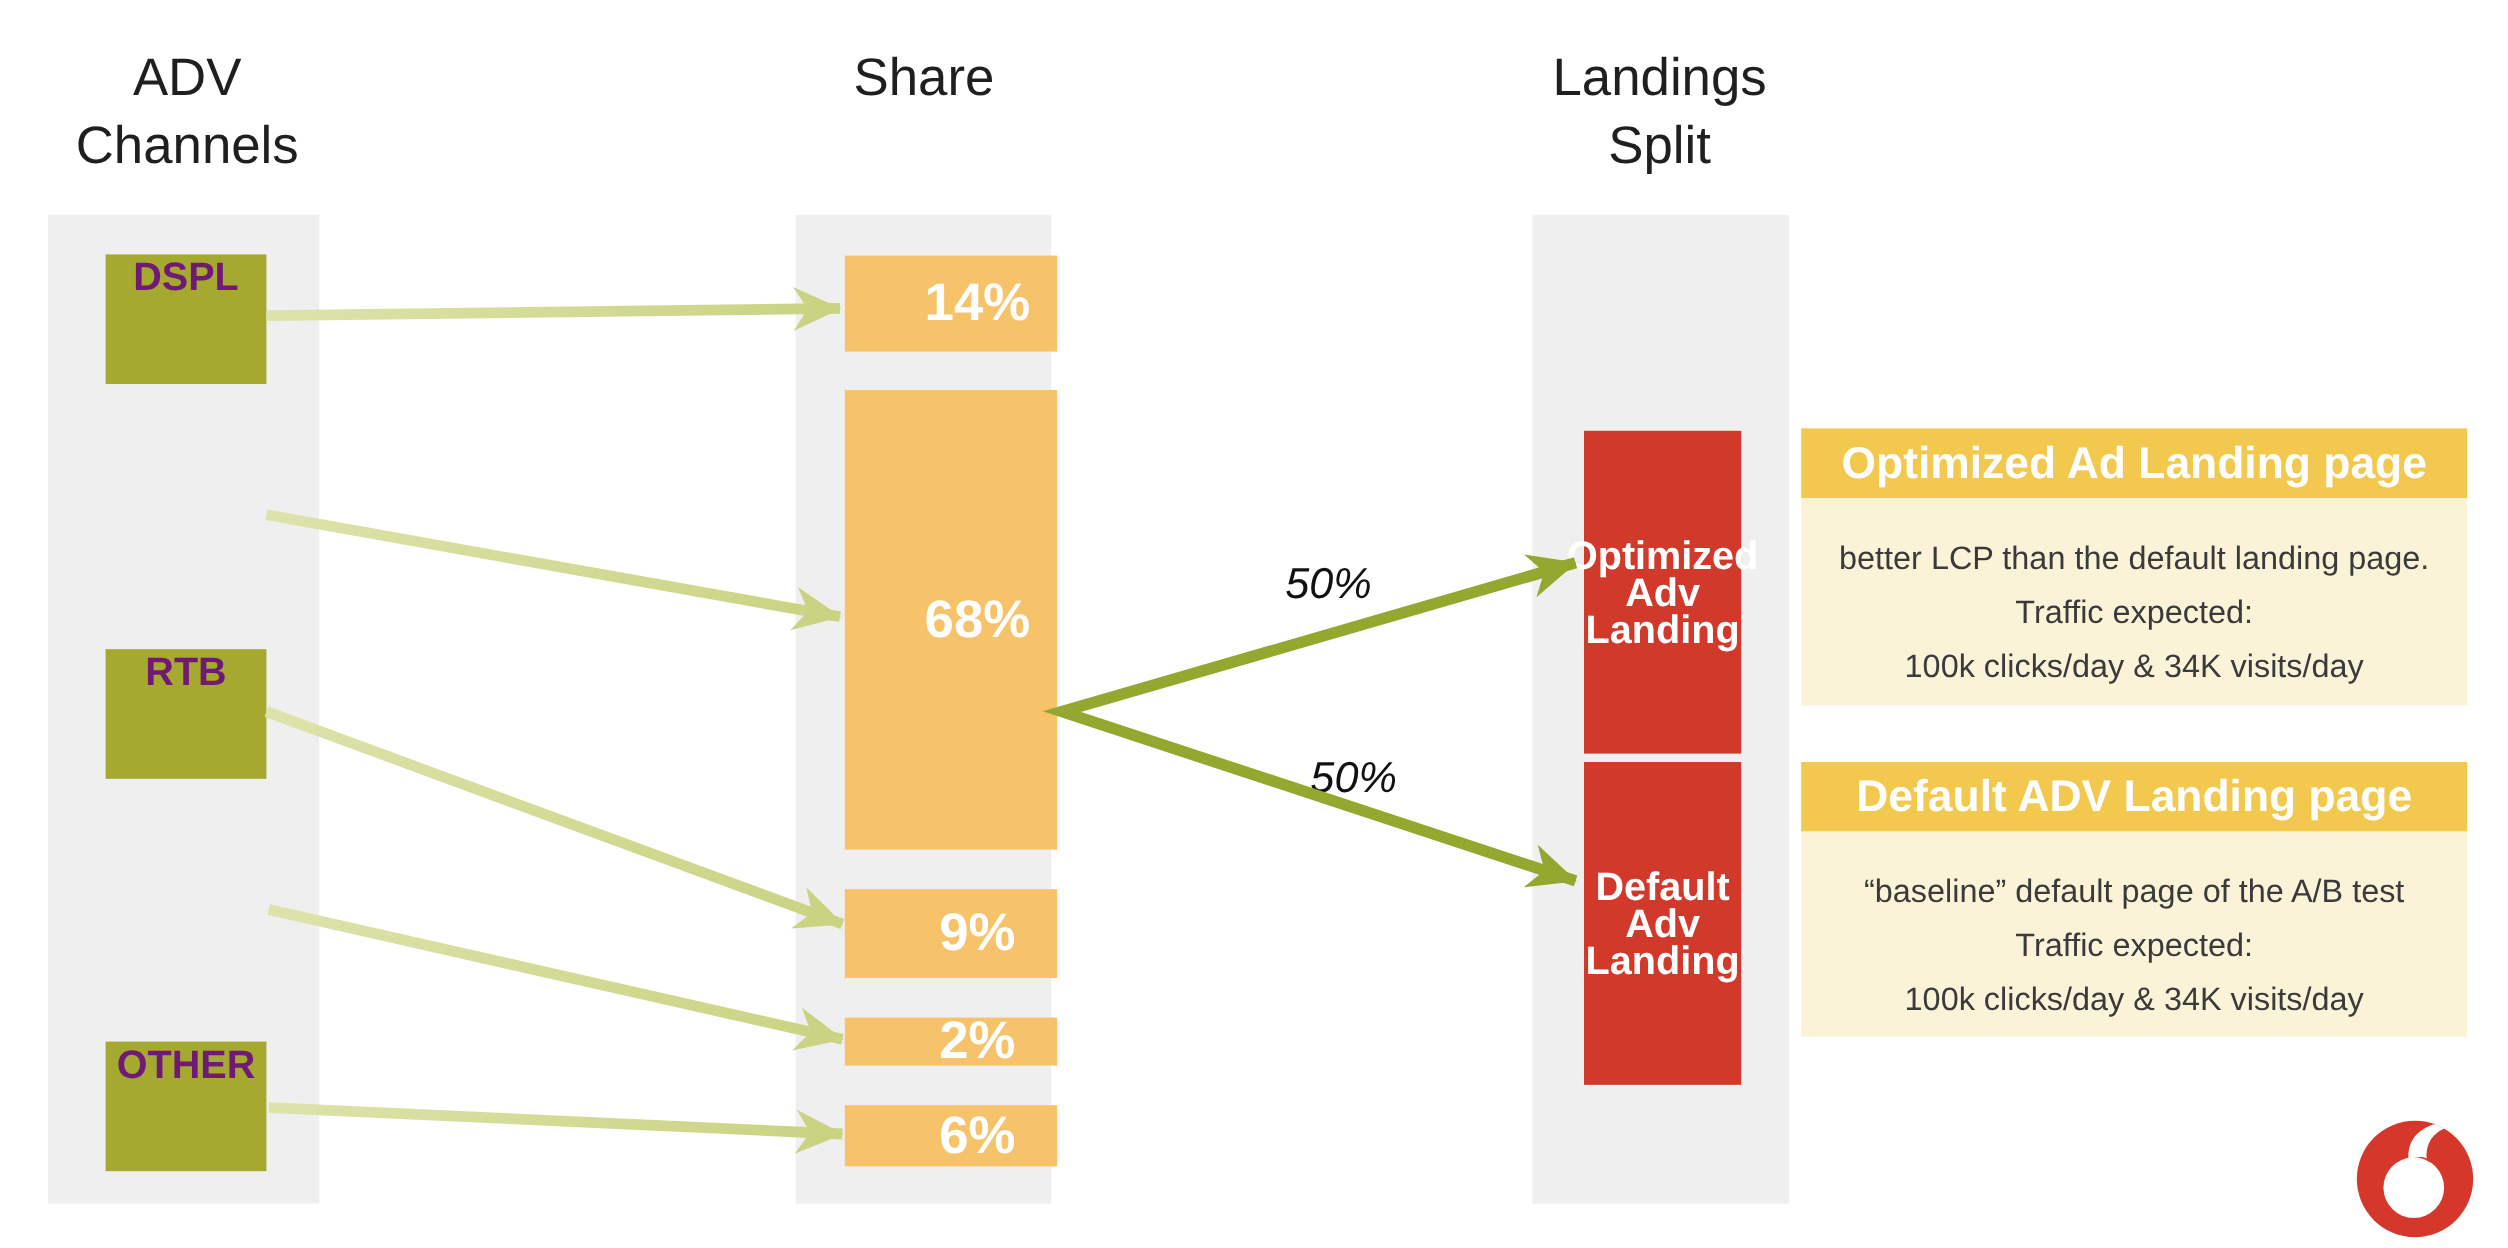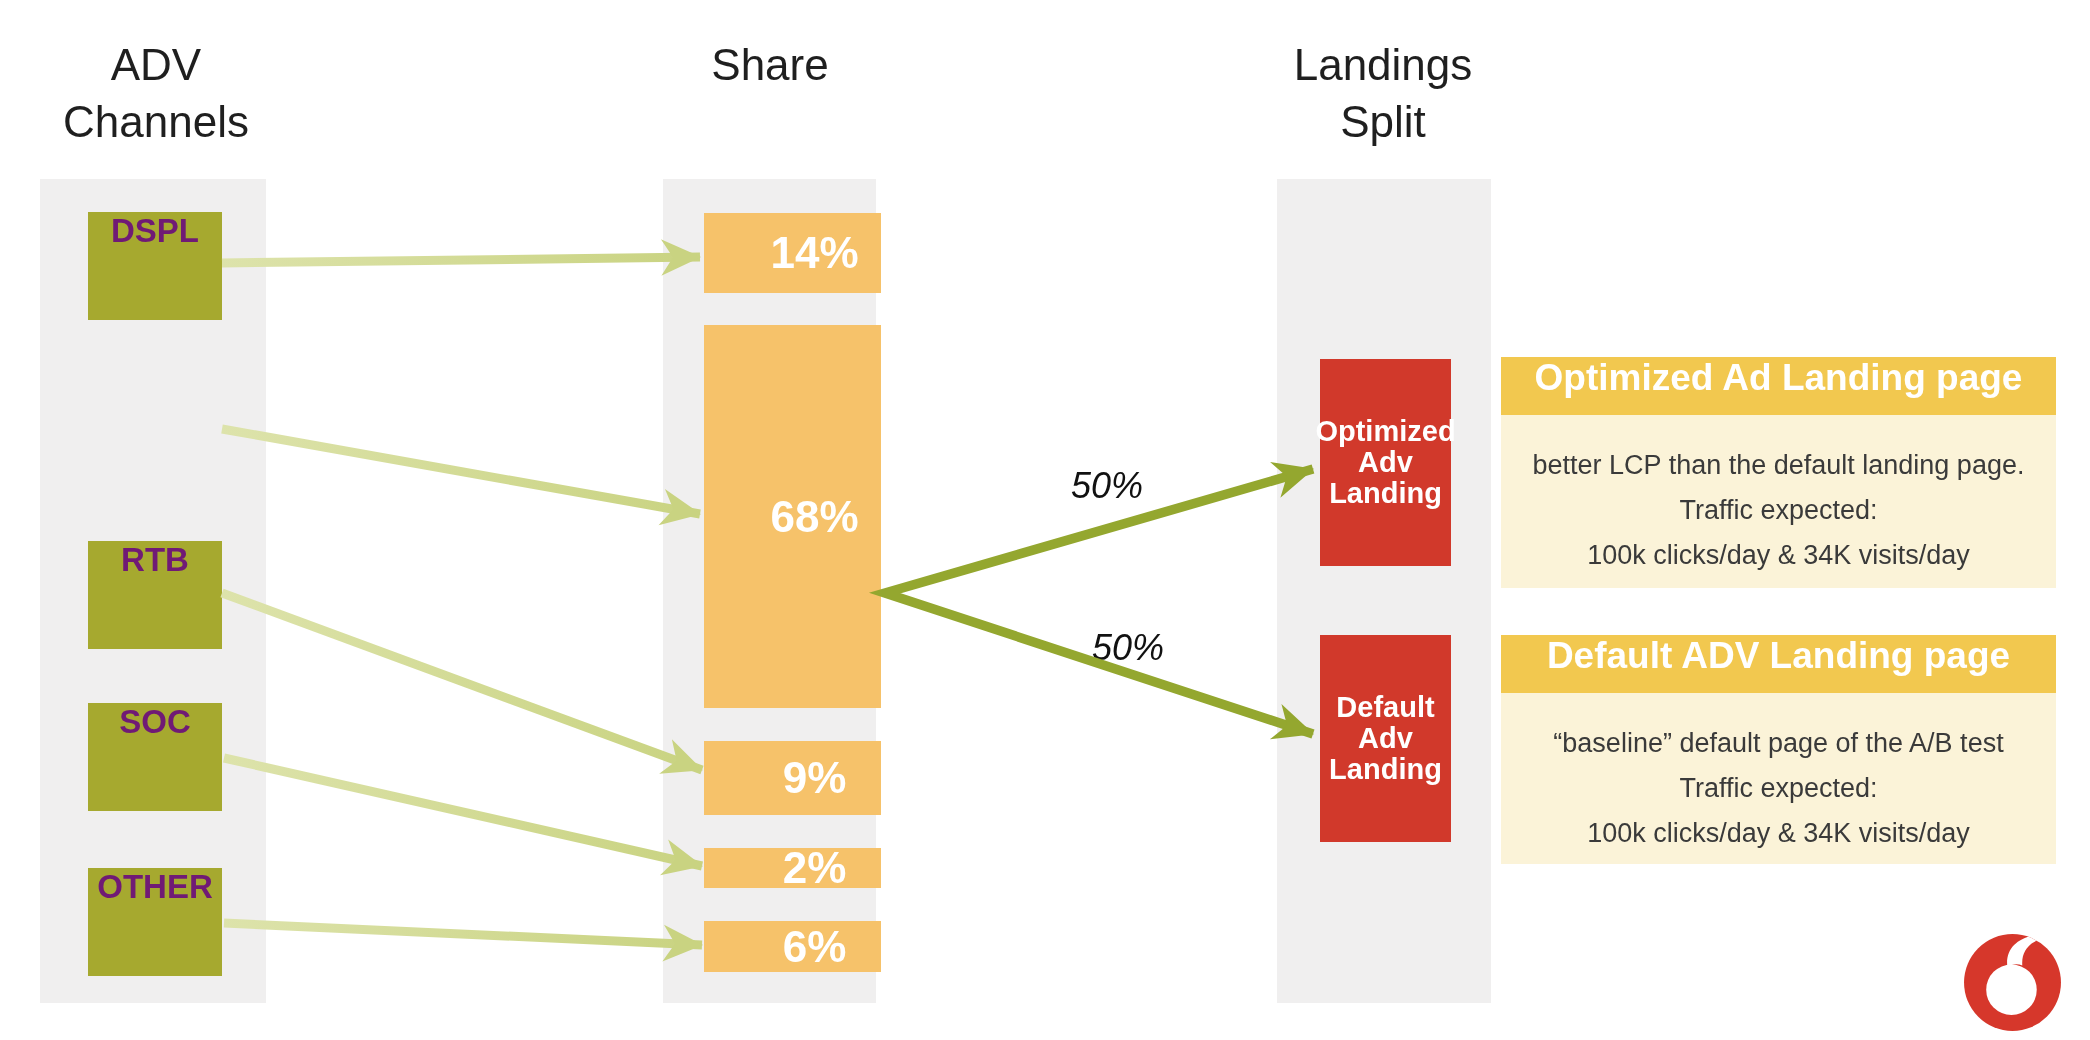--- a/index.html
+++ b/index.html
@@ -17,27 +17,27 @@
     position:absolute;left:88px;width:134px;height:108px;background:#a6a92f;
     display:flex;justify-content:center;
     color:#701a75;font-weight:bold;font-size:33px;
   }
   .share{
     position:absolute;left:704px;width:133px;background:#f6c26a;
     display:flex;align-items:center;justify-content:center;
     color:#ffffff;font-weight:bold;font-size:44px;padding-left:44px;
   }
   .land{
-    position:absolute;left:1320px;width:131px;height:207px;background:#d1392b;
+    position:absolute;left:1320px;width:131px;height:269px;background:#d1392b;
     display:flex;align-items:center;justify-content:center;text-align:center;
-    color:#ffffff;font-weight:bold;font-size:29px;line-height:31px;white-space:nowrap;
+    color:#ffffff;font-weight:bold;font-size:33px;line-height:31px;white-space:nowrap;
   }
   .card{position:absolute;left:1501px;width:555px;}
   .card-header{
-    background:#f2c84f;height:58px;display:flex;align-items:flex-start;justify-content:center;
+    background:#f2c84f;height:58px;display:flex;align-items:center;justify-content:center;
     color:#ffffff;font-weight:bold;font-size:37px;white-space:nowrap;
   }
   .card-body{
     background:#fbf3d8;text-align:center;color:#3a3a3a;font-size:27px;line-height:45px;
     padding-top:28px;
   }
   .card-body div{white-space:nowrap;}
   .fifty{
     position:absolute;width:150px;text-align:center;color:#111111;font-size:36px;font-style:italic;
   }
@@ -63,23 +63,20 @@
   <div class="coltitle" style="left:1223px;">
     <span>Landings</span>
     <span>Split</span>
   </div>
 
   <div class="chan" style="top:212px;">
     <span>DSPL</span>
   </div>
   <div class="chan" style="top:541px;">
     <span>RTB</span>
-  </div>
-  <div class="chan" style="top:703px;">
-    <span>SOC</span>
   </div>
   <div class="chan" style="top:868px;">
     <span>OTHER</span>
   </div>
 
   <div class="share" style="top:213px;height:80px;">
     <span>14%</span>
   </div>
   <div class="share" style="top:325px;height:383px;align-items:center;">
     <span>68%</span>

